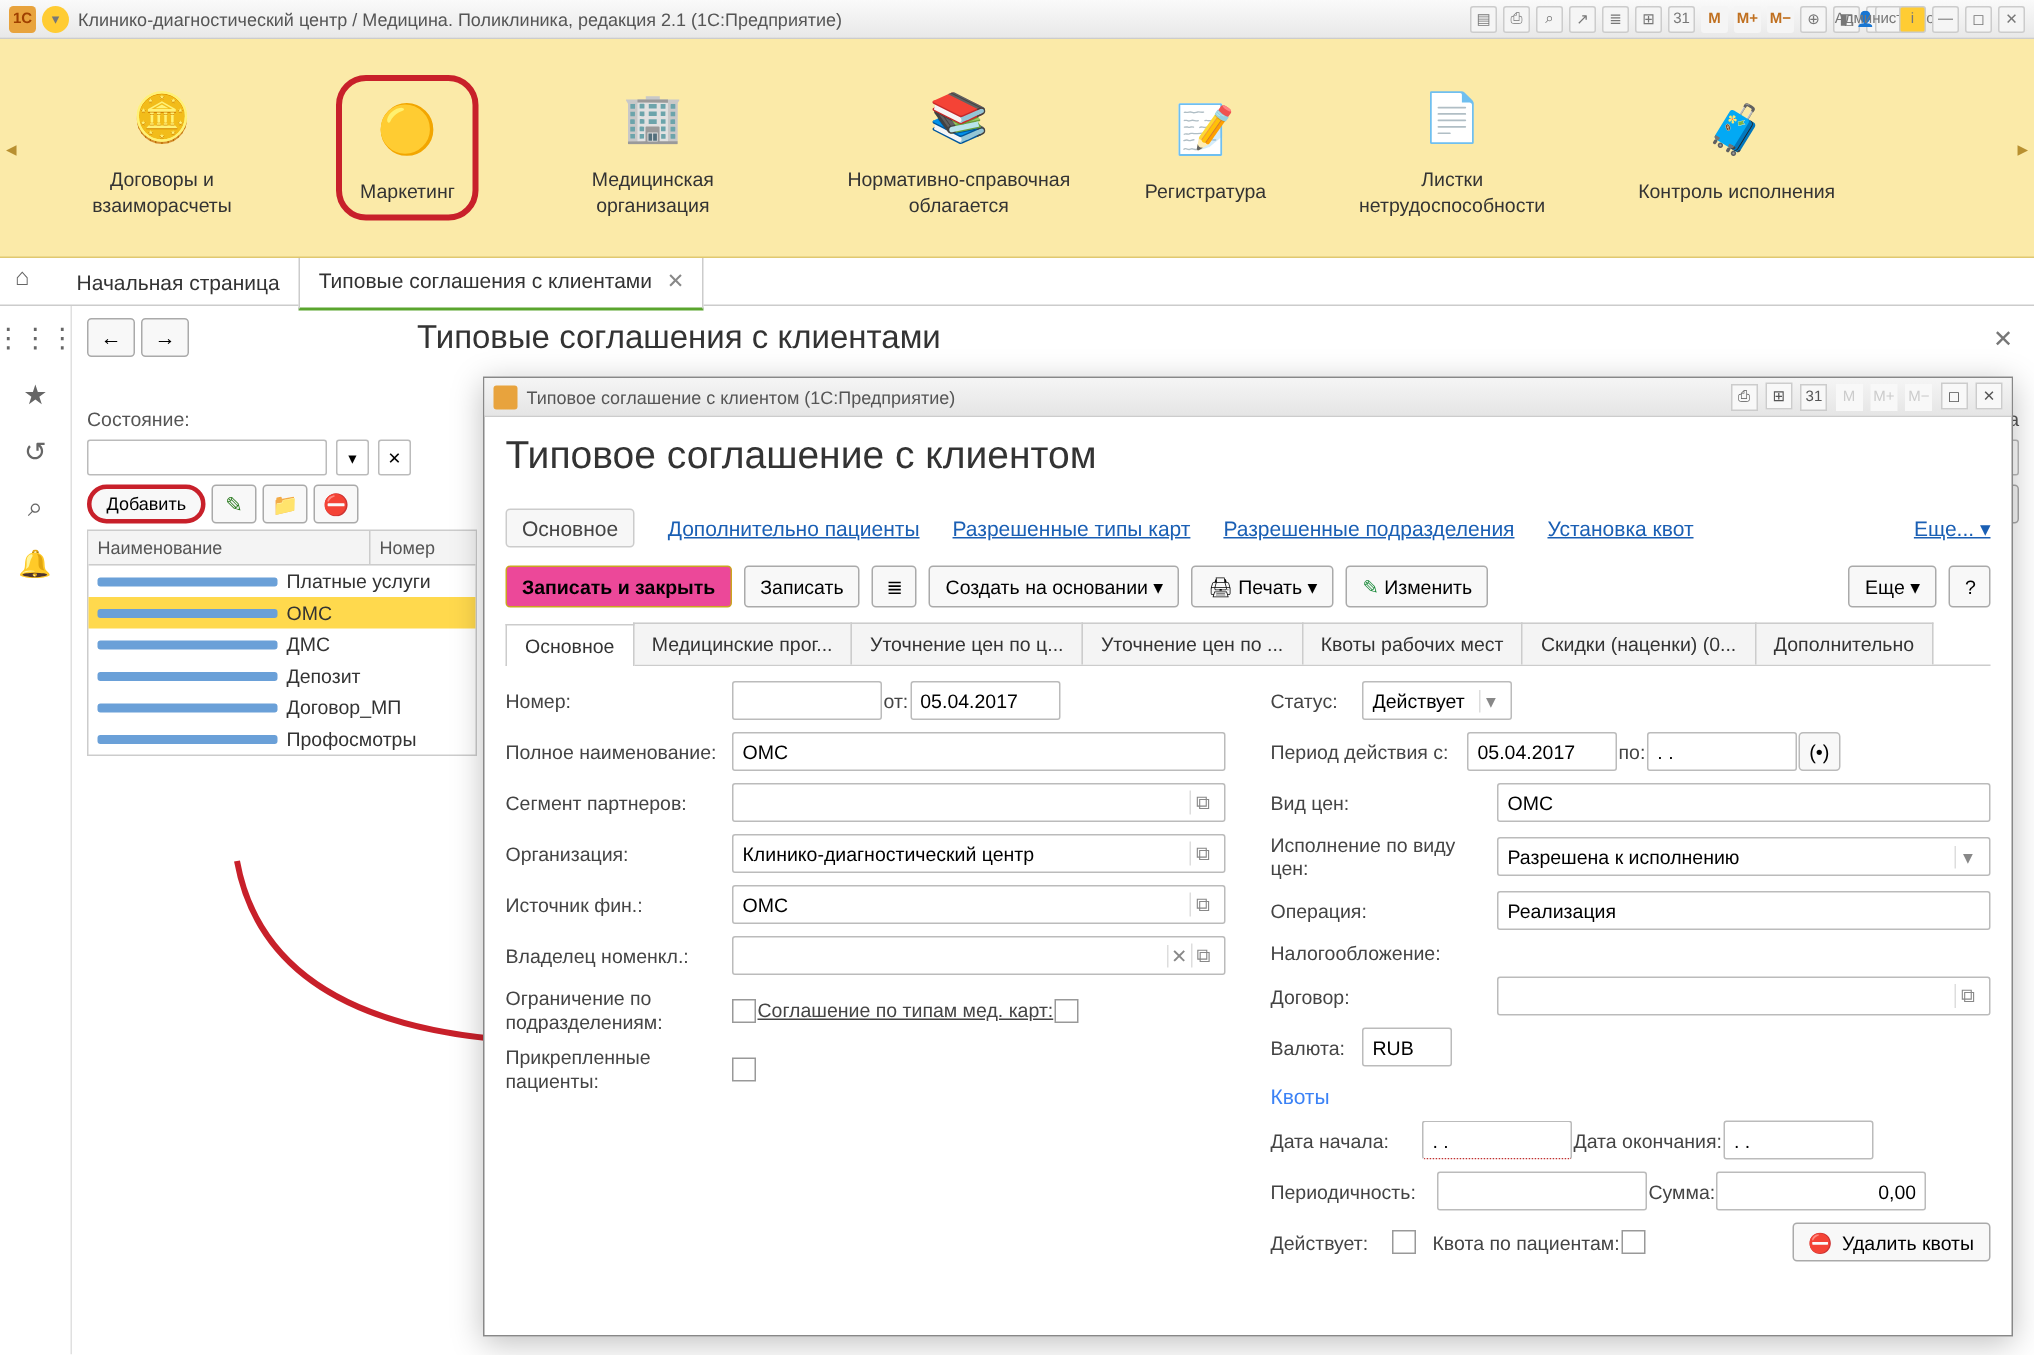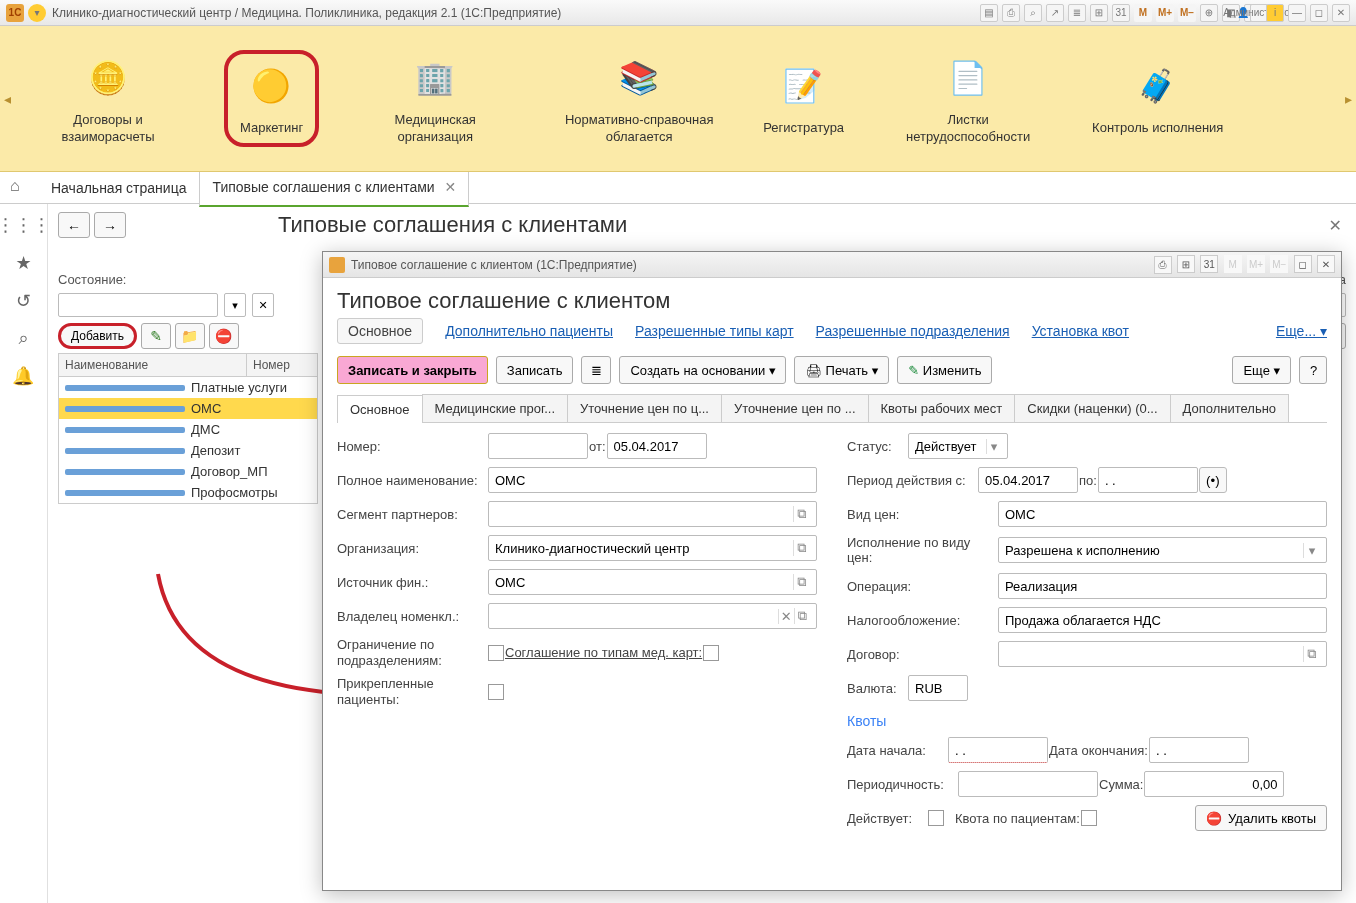--- a/index.html
+++ b/index.html
@@ -67,28 +67,28 @@
 
 
 .arrow-svg { position:absolute; left:70px; top:360px; pointer-events:none; }
 
 
 .dialog { position:absolute; left:322px; top:251px; width:1020px; height:640px; border:1px solid #888; background:#fff; box-shadow: 0 4px 20px rgba(0,0,0,.25); display:flex; flex-direction:column;}
 .dlg-titlebar { height:26px; background:linear-gradient(#f5f5f5,#e5e5e5); border-bottom:1px solid #ccc; display:flex; align-items:center; padding:0 6px; font-size:12px; color:#555;}
 .dlg-titlebar .title{flex:1;}
 .dlg-titlebar .tools span{width:18px;height:18px;display:inline-flex;align-items:center;justify-content:center;border:1px solid #ccc;margin-left:2px;font-size:10px;background:#f8f8f8;}
 .dlg-body { padding: 10px 14px; flex:1; overflow:auto;}
-.dlg-heading { font-size:22px; margin-bottom:4px;}
+.dlg-heading { font-size:26px; margin-bottom:20px;}
 .dlg-links { display:flex; gap:22px; margin-bottom:12px; font-size:14px; align-items:center;}
 .dlg-links .tab { padding:4px 10px; border:1px solid #ccc; border-radius:3px; background:#f7f7f7; color:#444;}
 .dlg-links a { color:#1a5fb4; text-decoration:underline; cursor:pointer;}
 .dlg-links .more { color:#1a5fb4; margin-left:auto; }
 .dlg-toolbar { display:flex; gap:8px; margin-bottom:10px; align-items:center;}
 .dlg-toolbar button { height:28px; border:1px solid #aaa; border-radius:3px; background:#f8f8f8; padding:0 10px; font-size:13px;}
-.dlg-toolbar .primary { background:#f9a8d4; border-color:#caa520; font-weight:bold;}
+.dlg-toolbar .primary { background:#ec4899; border-color:#caa520; font-weight:bold;}
 .dlg-toolbar .square { width:30px; padding:0;}
 .dlg-toolbar .right { margin-left:auto;}
 .dlg-toolbar .help{width:28px;}
 
 .dlg-tabs { display:flex; border-bottom:1px solid #ccc; margin-bottom:10px;}
 .dlg-tabs .t { padding:6px 12px; font-size:13px; border:1px solid #ccc; border-bottom:none; background:#f4f4f4; cursor:pointer; margin-right:-1px; white-space:nowrap;}
 .dlg-tabs .t.active { background:#fff; position:relative; top:1px;}
 
 .form { display:flex; gap:30px;}
 .col { flex:1; display:flex; flex-direction:column; gap:8px;}
@@ -393,23 +393,20 @@
             </div>
         </div>
         <div class="field">
           <label>Операция:</label>
           <div class="inp">
               <input value="Реализация" style="">
             </div>
         </div>
         <div class="field">
           <label>Налогообложение:</label>
-          <div class="inp">
-              <input value="Продажа облагается НДС" style="">
-            </div>
         </div>
         <div class="field">
           <label>Договор:</label>
           <div class="inp">
               <input style="">
               <span class="pick">⧉</span>
             </div>
         </div>
         <div class="field">
           <label style="width:60px;">Валюта:</label>

